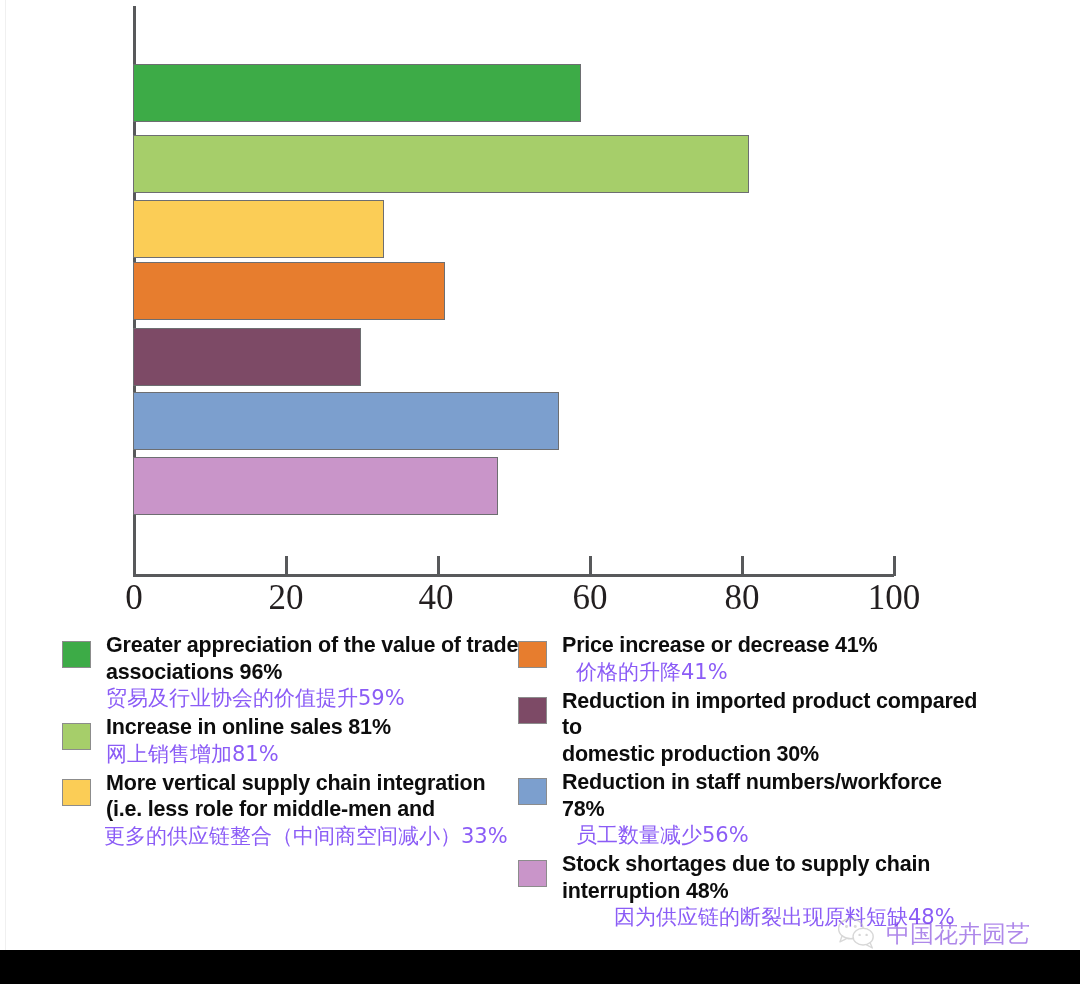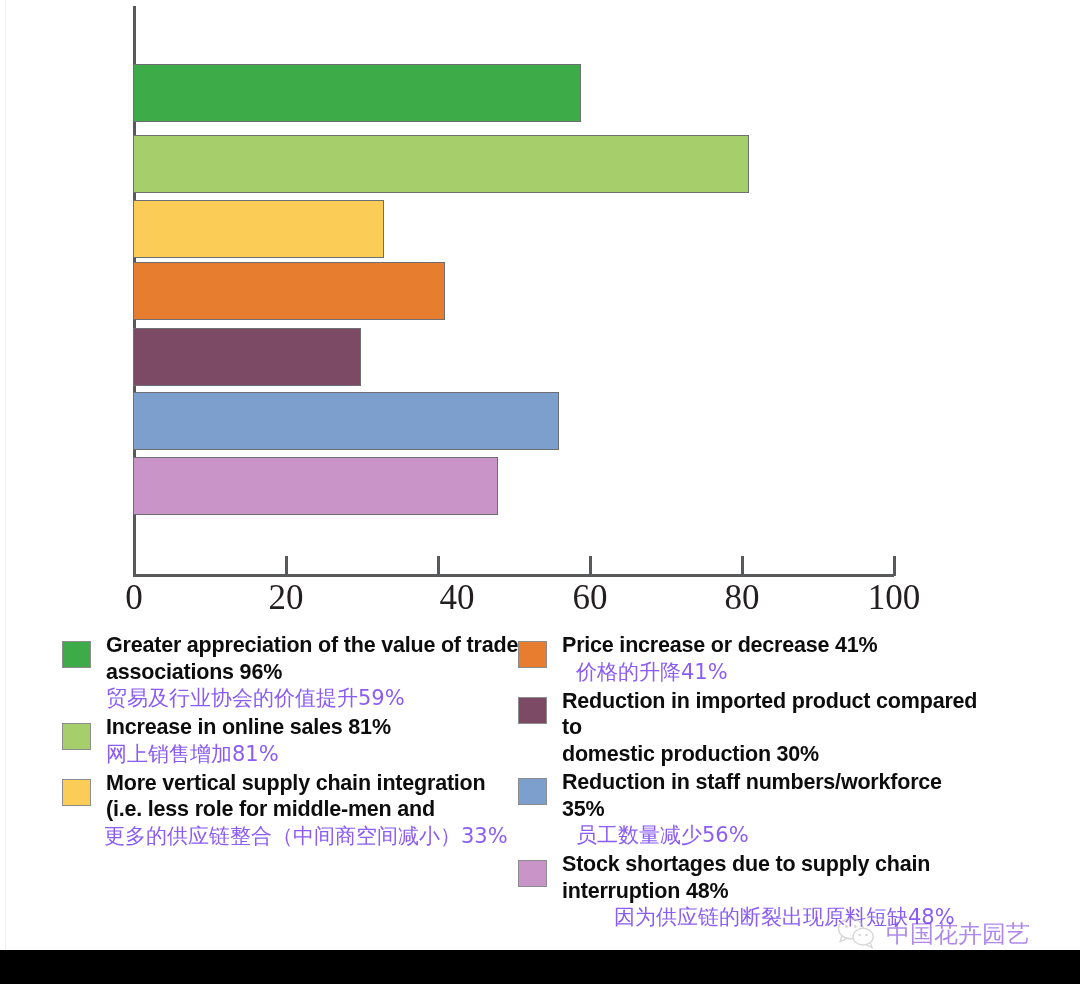--- a/index.html
+++ b/index.html
@@ -170,21 +170,21 @@
         <div class="bar" title="Reduction in imported product compared to domestic production 30%" style="top: 328px; height: 58px; width: 228px; background: rgb(125, 74, 102);"></div>
         <div class="bar" title="Reduction in staff numbers/workforce 56%" style="top: 392px; height: 58px; width: 425.6px; background: rgb(124, 159, 206);"></div>
         <div class="bar" title="Stock shortages due to supply chain interruption 48%" style="top: 457px; height: 58px; width: 364.8px; background: rgb(201, 149, 201);"></div>
       </div>
     <div id="ticks">
         <div class="tick" style="left: 133px;"></div>
         <div class="tick-label" style="left: 134px;">0</div>
         <div class="tick" style="left: 285px;"></div>
         <div class="tick-label" style="left: 286px;">20</div>
         <div class="tick" style="left: 437px;"></div>
-        <div class="tick-label" style="left: 457px;">40</div>
+        <div class="tick-label" style="left: 436px;">40</div>
         <div class="tick" style="left: 589px;"></div>
         <div class="tick-label" style="left: 590px;">60</div>
         <div class="tick" style="left: 741px;"></div>
         <div class="tick-label" style="left: 742px;">80</div>
         <div class="tick" style="left: 893px;"></div>
         <div class="tick-label" style="left: 894px;">100</div>
       </div>
   </div>
 
   <div class="legend">
@@ -224,21 +224,21 @@
         <div class="legend-item">
           <div class="swatch" style="background: rgb(125, 74, 102);"></div>
           <div class="legend-text">
             <div>Reduction in imported product compared to</div>
             <div>domestic production 30%</div>
           </div>
         </div>
         <div class="legend-item">
           <div class="swatch" style="background: rgb(124, 159, 206);"></div>
           <div class="legend-text">
-            <div>Reduction in staff numbers/workforce 35%</div>
+            <div>Reduction in staff numbers/workforce 78%</div>
           </div>
           <div class="legend-cn indent">员工数量减少56%</div>
         </div>
         <div class="legend-item">
           <div class="swatch" style="background: rgb(201, 149, 201);"></div>
           <div class="legend-text">
             <div>Stock shortages due to supply chain</div>
             <div>interruption 48%</div>
           </div>
           <div class="legend-cn indent3">因为供应链的断裂出现原料短缺48%</div>

